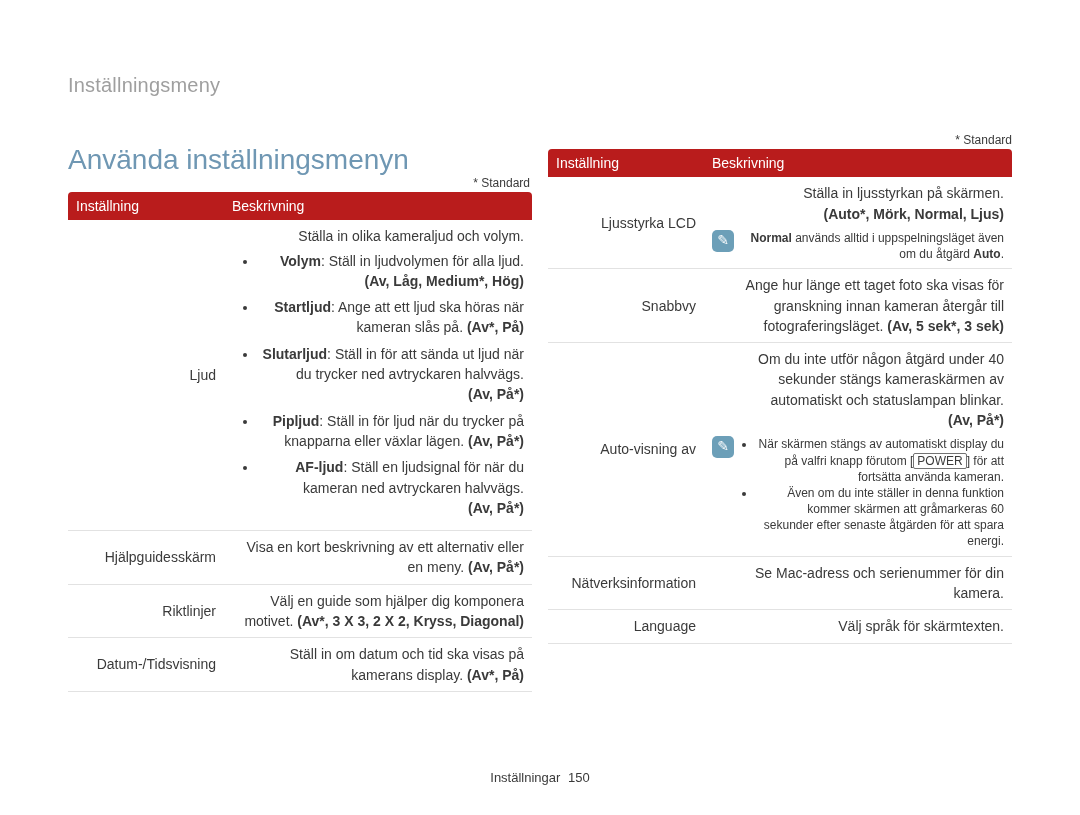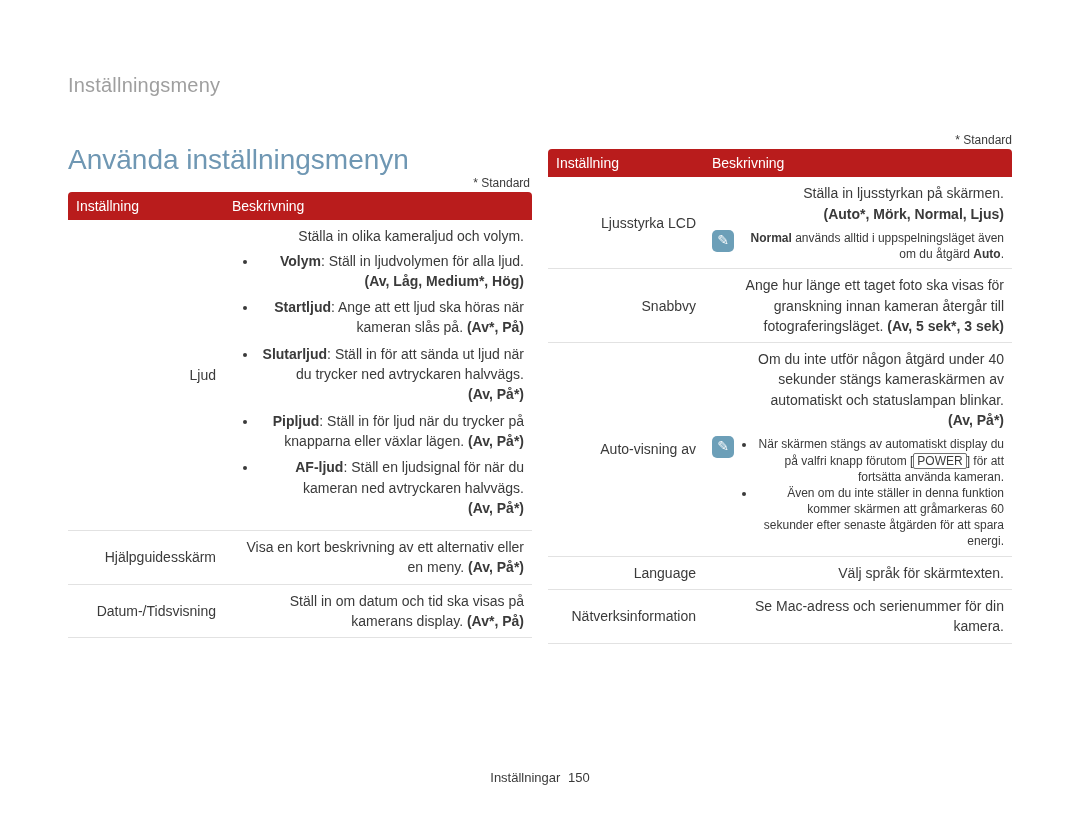--- a/index.html
+++ b/index.html
@@ -195,20 +195,26 @@
                 <span class="b">AF-ljud</span><span>: Ställ en ljudsignal för när du kameran ned avtryckaren halvvägs.</span><br>
                 <span class="b">(Av, På*)</span>
               </li>
             </ul>
           </td>
         </tr>
         <tr>
           <td class="name">Hjälpguidesskärm</td>
           <td>
             <span>Visa en kort beskrivning av ett alternativ eller en meny. </span><span class="b">(Av, På*)</span>
+          </td>
+        </tr>
+        <tr>
+          <td class="name">Riktlinjer</td>
+          <td>
+            <span>Välj en guide som hjälper dig komponera motivet. </span><span class="b">(Av*, 3 X 3, 2 X 2, Kryss, Diagonal)</span>
           </td>
         </tr>
         <tr>
           <td class="name">Datum-/Tidsvisning</td>
           <td>
             <span>Ställ in om datum och tid ska visas på kamerans display. </span><span class="b">(Av*, På)</span>
           </td>
         </tr>
       </tbody>
     </table>
@@ -256,26 +262,26 @@
                   </li>
                   <li>
                     <span>Även om du inte ställer in denna funktion kommer skärmen att gråmarkeras 60 sekunder efter senaste åtgärden för att spara energi.</span>
                   </li>
                 </ul>
               </div>
             </div>
           </td>
         </tr>
         <tr>
+          <td class="name">Nätverksinformation</td>
+          <td>Se Mac-adress och serienummer för din kamera.</td>
+        </tr>
+        <tr>
           <td class="name">Language</td>
           <td>Välj språk för skärmtexten.</td>
-        </tr>
-        <tr>
-          <td class="name">Nätverksinformation</td>
-          <td>Se Mac-adress och serienummer för din kamera.</td>
         </tr>
       </tbody>
     </table>
   </div>
 </div>
 
 <div class="footer">
   <span>Inställningar</span>
   <span class="pageno">150</span>
 </div>

